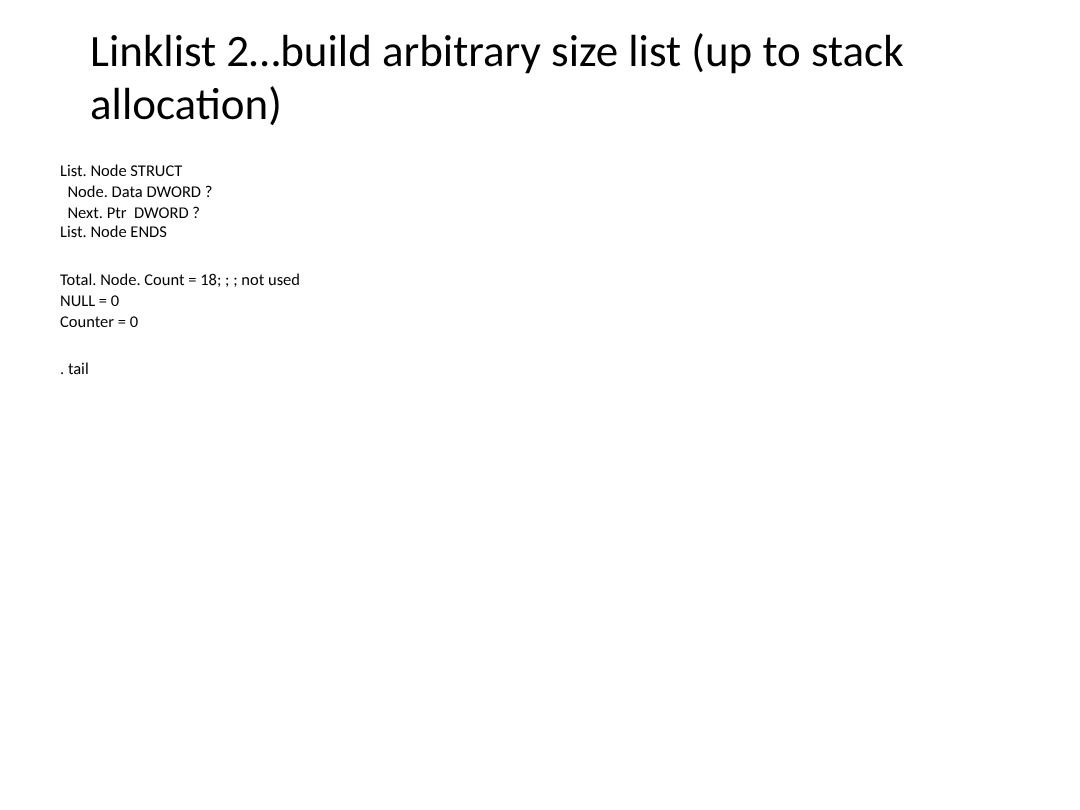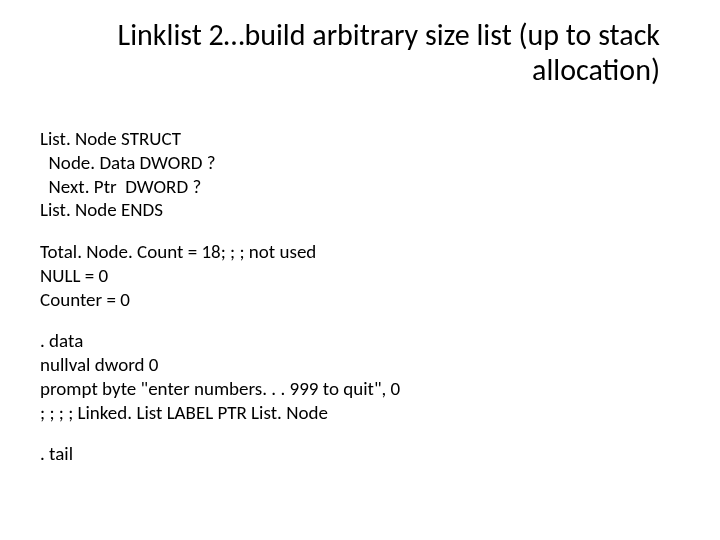--- a/index.html
+++ b/index.html
@@ -13,27 +13,27 @@
   }
   .slide {
     width: 720px;
     height: 540px;
     box-sizing: border-box;
     padding: 18px 40px 20px 40px;
   }
   .title {
     font-size: 30px;
     line-height: 1.15;
-    text-align: right;
-    margin: 0 0 40px 0;
+    text-align: left;
+    margin: 0 0 20px 0;
     font-weight: 400;
     padding: 0 20px;
   }
   .code-block {
-    font-size: 19px;
+    font-size: 11px;
     line-height: 1.25;
     white-space: pre;
     font-family: Calibri, "Segoe UI", Arial, sans-serif;
     margin-bottom: 18px;
   }
 </style>
 </head>
 <body>
 
 <div class="slide">
@@ -41,20 +41,16 @@
 
   <div class="code-block">List. Node STRUCT
   Node. Data DWORD ?
   Next. Ptr  DWORD ?
 List. Node ENDS</div>
 
   <div class="code-block">Total. Node. Count = 18; ; ; not used
 NULL = 0
 Counter = 0</div>
 
-  <div class="code-block">. data
-nullval dword 0
-prompt byte "enter numbers. . . 999 to quit", 0
-; ; ; ; Linked. List LABEL PTR List. Node</div>
 
 
   <div class="code-block">. tail</div>
 </div>
 
 </body></html>

